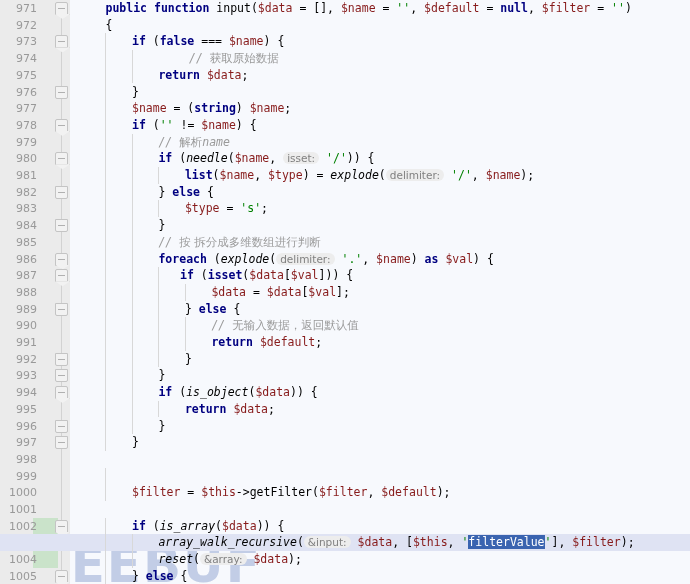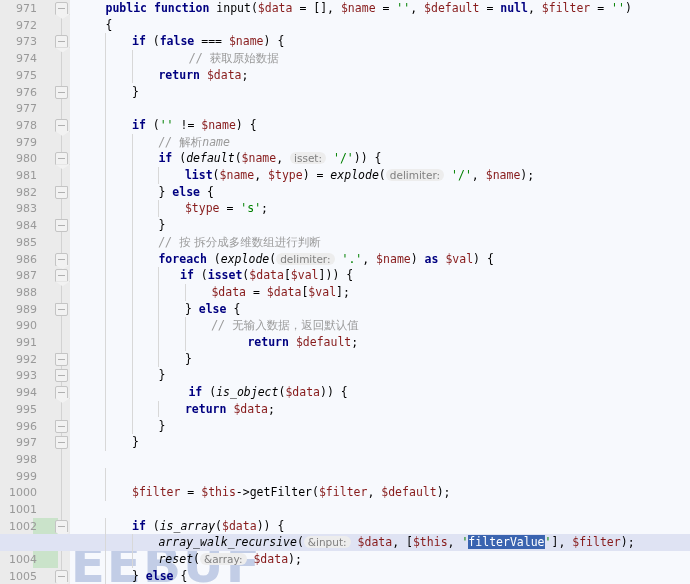--- a/index.html
+++ b/index.html
@@ -205,37 +205,38 @@
   </div>
   <div class="gutter-edge"></div>
 
   <div class="code" id="code-area">
       <div class="line" style="top: 0px;"><span class="txt" style="padding-left: 35.48px;"><span class="kw">public</span><span class="plain"> </span><span class="kw">function</span><span class="plain"> </span><span class="plain">input</span><span class="op">(</span><span class="var">$data</span><span class="op"> = [], </span><span class="var">$name</span><span class="op"> = </span><span class="str">''</span><span class="op">, </span><span class="var">$default</span><span class="op"> = </span><span class="kw">null</span><span class="op">, </span><span class="var">$filter</span><span class="op"> = </span><span class="str">''</span><span class="op">)</span></span></div>
       <div class="line" style="top: 16.7px;"><span class="txt" style="padding-left: 35.48px;"><span class="op">{</span></span></div>
       <div class="line" style="top: 33.4px;"><span class="txt" style="padding-left: 61.96px;"><span class="kw">if</span><span class="op"> (</span><span class="kw">false</span><span class="op"> === </span><span class="var">$name</span><span class="op">) {</span></span></div>
       <div class="line" style="top: 50.1px;"><span class="txt" style="padding-left: 119px;"><span class="cmt">// </span><span class="cmt-cn">获取原始数据</span></span></div>
       <div class="line" style="top: 66.8px;"><span class="txt" style="padding-left: 88.44px;"><span class="kw">return</span><span class="plain"> </span><span class="var">$data</span><span class="op">;</span></span></div>
       <div class="line" style="top: 83.5px;"><span class="txt" style="padding-left: 61.96px;"><span class="op">}</span></span></div>
+      <div class="line" style="top: 100.2px;"><span class="txt" style="padding-left: 61.96px;"><span class="var">$name</span><span class="op"> = (</span><span class="kw">string</span><span class="op">) </span><span class="var">$name</span><span class="op">;</span></span></div>
       <div class="line" style="top: 116.9px;"><span class="txt" style="padding-left: 61.96px;"><span class="kw">if</span><span class="op"> (</span><span class="str">''</span><span class="op"> != </span><span class="var">$name</span><span class="op">) {</span></span></div>
       <div class="line" style="top: 133.6px;"><span class="txt" style="padding-left: 88.44px;"><span class="cmt">// </span><span class="cmt-cn">解析</span><span class="cmt">name</span></span></div>
-      <div class="line" style="top: 150.3px;"><span class="txt" style="padding-left: 88.44px;"><span class="kw">if</span><span class="op"> (</span><span class="fn">default</span><span class="op">(</span><span class="var">$name</span><span class="op">, </span><span class="hint">isset:</span><span class="op"> </span><span class="str">'/'</span><span class="op">)) {</span></span></div>
+      <div class="line" style="top: 150.3px;"><span class="txt" style="padding-left: 88.44px;"><span class="kw">if</span><span class="op"> (</span><span class="fn">needle</span><span class="op">(</span><span class="var">$name</span><span class="op">, </span><span class="hint">isset:</span><span class="op"> </span><span class="str">'/'</span><span class="op">)) {</span></span></div>
       <div class="line" style="top: 167px;"><span class="txt" style="padding-left: 114.92px;"><span class="kw">list</span><span class="op">(</span><span class="var">$name</span><span class="op">, </span><span class="var">$type</span><span class="op">) = </span><span class="fn">explode</span><span class="op">(</span><span class="hint">delimiter:</span><span class="op"> </span><span class="str">'/'</span><span class="op">, </span><span class="var">$name</span><span class="op">);</span></span></div>
       <div class="line" style="top: 183.7px;"><span class="txt" style="padding-left: 88.44px;"><span class="op">} </span><span class="kw">else</span><span class="op"> {</span></span></div>
       <div class="line" style="top: 200.4px;"><span class="txt" style="padding-left: 114.92px;"><span class="var">$type</span><span class="op"> = </span><span class="str">'s'</span><span class="op">;</span></span></div>
       <div class="line" style="top: 217.1px;"><span class="txt" style="padding-left: 88.44px;"><span class="op">}</span></span></div>
       <div class="line" style="top: 233.8px;"><span class="txt" style="padding-left: 88.44px;"><span class="cmt">// </span><span class="cmt-cn">按 拆分成多维数组进行判断</span></span></div>
       <div class="line" style="top: 250.5px;"><span class="txt" style="padding-left: 88.44px;"><span class="kw">foreach</span><span class="op"> (</span><span class="fn">explode</span><span class="op">(</span><span class="hint">delimiter:</span><span class="op"> </span><span class="str">'.'</span><span class="op">, </span><span class="var">$name</span><span class="op">) </span><span class="kw">as</span><span class="op"> </span><span class="var">$val</span><span class="op">) {</span></span></div>
       <div class="line" style="top: 267.2px;"><span class="txt" style="padding-left: 110px;"><span class="kw">if</span><span class="op"> (</span><span class="kw">isset</span><span class="op">(</span><span class="var">$data</span><span class="op">[</span><span class="var">$val</span><span class="op">])) {</span></span></div>
       <div class="line" style="top: 283.9px;"><span class="txt" style="padding-left: 141.4px;"><span class="var">$data</span><span class="op"> = </span><span class="var">$data</span><span class="op">[</span><span class="var">$val</span><span class="op">];</span></span></div>
       <div class="line" style="top: 300.6px;"><span class="txt" style="padding-left: 114.92px;"><span class="op">} </span><span class="kw">else</span><span class="op"> {</span></span></div>
       <div class="line" style="top: 317.3px;"><span class="txt" style="padding-left: 141.4px;"><span class="cmt">// </span><span class="cmt-cn">无输入数据，返回默认值</span></span></div>
-      <div class="line" style="top: 334px;"><span class="txt" style="padding-left: 141.4px; margin-left: 36px;"><span class="kw">return</span><span class="plain"> </span><span class="var">$default</span><span class="op">;</span></span></div>
+      <div class="line" style="top: 334px;"><span class="txt" style="padding-left: 141.4px;"><span class="kw">return</span><span class="plain"> </span><span class="var">$default</span><span class="op">;</span></span></div>
       <div class="line" style="top: 350.7px;"><span class="txt" style="padding-left: 114.92px;"><span class="op">}</span></span></div>
       <div class="line" style="top: 367.4px;"><span class="txt" style="padding-left: 88.44px;"><span class="op">}</span></span></div>
-      <div class="line" style="top: 384.1px; padding-left: 30px;"><span class="txt" style="padding-left: 88.44px;"><span class="kw">if</span><span class="op"> (</span><span class="fn">is_object</span><span class="op">(</span><span class="var">$data</span><span class="op">)) {</span></span></div>
+      <div class="line" style="top: 384.1px;"><span class="txt" style="padding-left: 88.44px;"><span class="kw">if</span><span class="op"> (</span><span class="fn">is_object</span><span class="op">(</span><span class="var">$data</span><span class="op">)) {</span></span></div>
       <div class="line" style="top: 400.8px;"><span class="txt" style="padding-left: 114.92px;"><span class="kw">return</span><span class="plain"> </span><span class="var">$data</span><span class="op">;</span></span></div>
       <div class="line" style="top: 417.5px;"><span class="txt" style="padding-left: 88.44px;"><span class="op">}</span></span></div>
       <div class="line" style="top: 434.2px;"><span class="txt" style="padding-left: 61.96px;"><span class="op">}</span></span></div>
       <div class="line" style="top: 450.9px;"><span class="txt" style="padding-left: 9px;"></span></div>
       <div class="line" style="top: 484.3px;"><span class="txt" style="padding-left: 61.96px;"><span class="var">$filter</span><span class="op"> = </span><span class="var">$this</span><span class="op">-&gt;</span><span class="plain">getFilter</span><span class="op">(</span><span class="var">$filter</span><span class="op">, </span><span class="var">$default</span><span class="op">);</span></span></div>
       <div class="line" style="top: 501px;"><span class="txt" style="padding-left: 9px;"></span></div>
       <div class="line" style="top: 517.7px;"><span class="txt" style="padding-left: 61.96px;"><span class="kw">if</span><span class="op"> (</span><span class="fn">is_array</span><span class="op">(</span><span class="var">$data</span><span class="op">)) {</span></span></div>
       <div class="line" style="top: 534.4px;"><div class="curline"></div><span class="txt" style="padding-left: 88.44px;"><span class="fn">array_walk_recursive</span><span class="op">(</span><span class="hint">&amp;input:</span><span class="op"> </span><span class="var">$data</span><span class="op">, [</span><span class="var">$this</span><span class="op">, </span><span class="str">'</span><span class="sel">filterValue</span><span class="str">'</span><span class="op">], </span><span class="var">$filter</span><span class="op">);</span></span></div>
       <div class="line" style="top: 551.1px;"><span class="txt" style="padding-left: 88.44px;"><span class="fn">reset</span><span class="op">(</span><span class="hint">&amp;array:</span><span class="op"> </span><span class="var">$data</span><span class="op">);</span></span></div>
       <div class="line" style="top: 567.8px;"><span class="txt" style="padding-left: 61.96px;"><span class="op">} </span><span class="kw">else</span><span class="op"> {</span></span></div>

